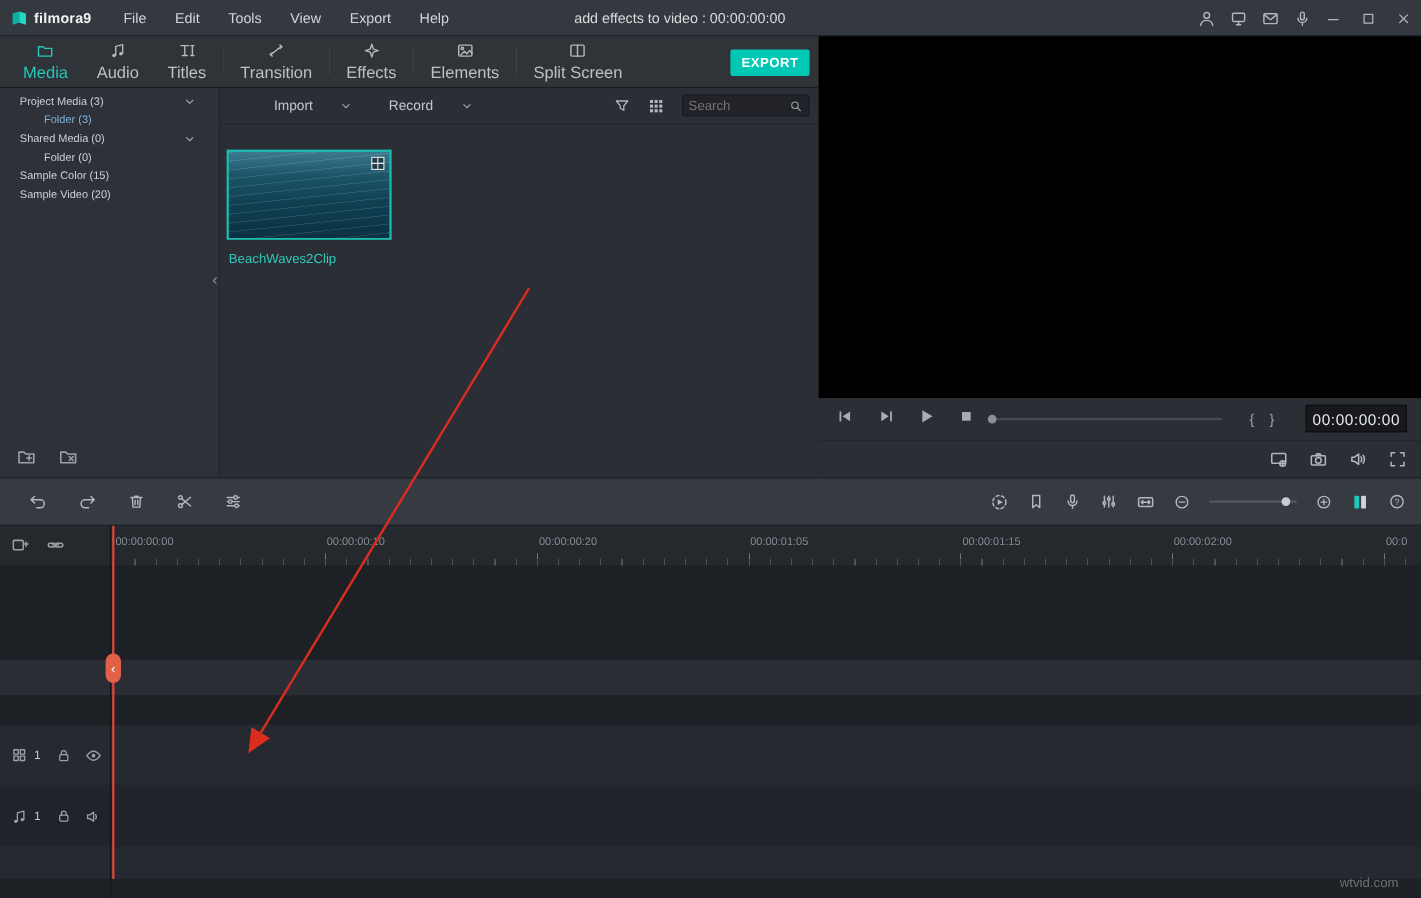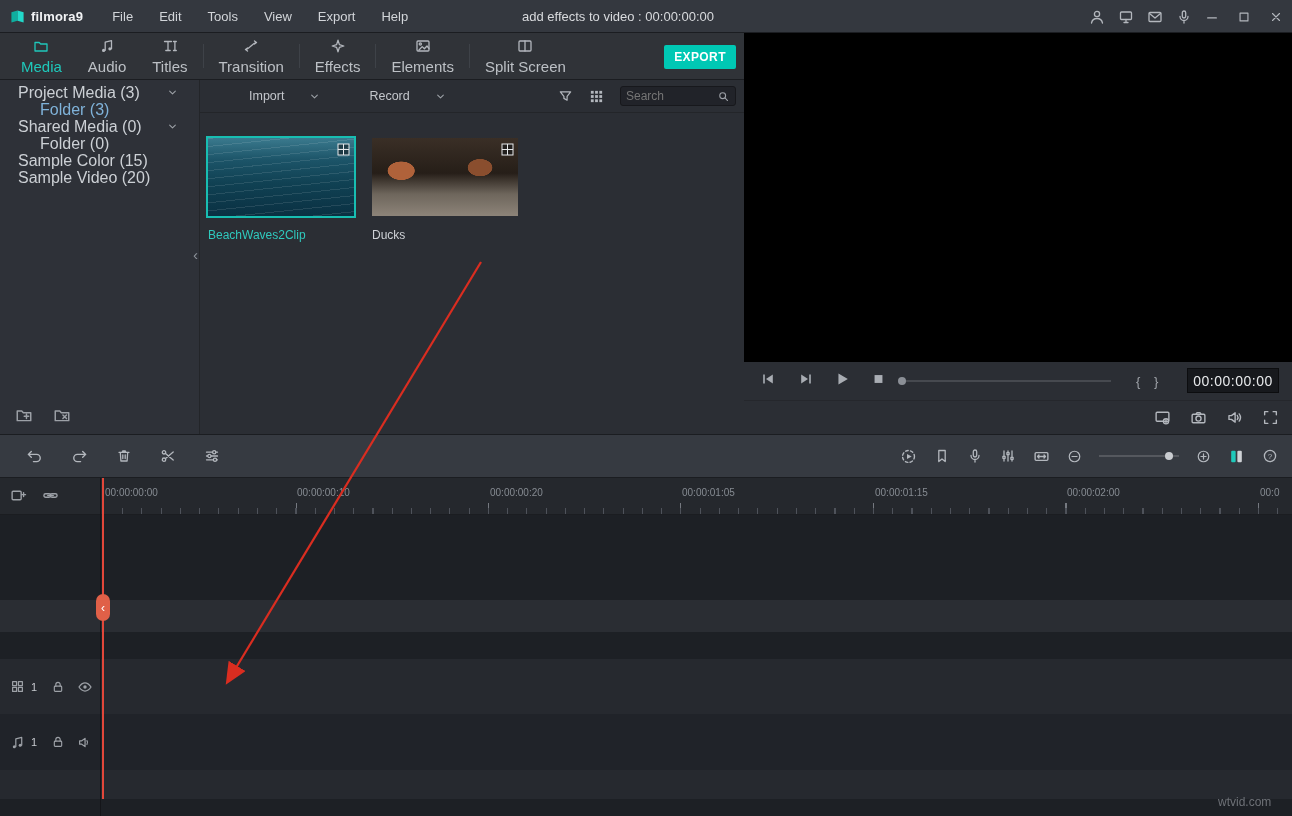--- a/index.html
+++ b/index.html
@@ -34,32 +34,32 @@
   .pc-item{position:absolute;top:50%;transform:translateY(-50%)}
   .scrub-track{position:absolute;left:155px;top:18px;width:212px;height:2px;background:#46494f}
   .scrub-dot{position:absolute;left:-1px;top:-3px;width:8px;height:8px;border-radius:50%;background:#8b8f96}
   .brace{font-size:13px;color:#9ea2a8}
   .timecode{position:absolute;right:13px;top:6px;width:92px;height:25px;background:#17191d;border:1px solid #0c0d0f;color:#e8eaec;font-size:14px;display:flex;align-items:center;justify-content:center;letter-spacing:.5px}
   .pv-controls2{position:absolute;left:744px;top:400px;width:548px;height:34px;background:#2b2e34;border-top:1px solid #25272c;display:flex;align-items:center;justify-content:flex-end;gap:19px;padding-right:13px}
 
   
   .sidebar{position:absolute;left:0;top:80px;width:200px;height:354px;background:#2e3138;border-right:1px solid #232529}
   .side-list{padding-top:4px}
-  .side-item{height:17px;line-height:17px;font-size:16px;color:#ccd0d5;padding-left:18px;position:relative;white-space:nowrap}
+  .side-item{height:17px;line-height:17px;font-size:10px;color:#ccd0d5;padding-left:18px;position:relative;white-space:nowrap}
   .side-item.child{padding-left:40px}
   .side-item.selected{color:#7fb2d9;}
   .side-chevron{position:absolute;right:20px;top:2px}
   .sidebar-foot{position:absolute;left:14px;bottom:10px;display:flex;gap:18px}
   .panel-collapse{position:absolute;right:1px;top:168px;font-size:15px;color:#8d929a;line-height:14px}
 
   .media-panel{position:absolute;left:200px;top:80px;width:544px;height:354px;background:#2b2e34}
   .media-toolbar{position:absolute;left:0;top:0;width:544px;height:33px;border-bottom:1px solid #232529;display:flex;align-items:center;font-size:12.5px;color:#c3c6cb}
   .mt-label{margin-left:49px}
   .mt-chev{margin-left:24px}
-  .mt-label2{margin-left:48px}
+  .mt-label2{margin-left:32px}
   .mt-right{margin-left:auto;display:flex;align-items:center;gap:16px;padding-right:8px}
   .search-box{width:116px;height:20px;background:#212329;border:1px solid #17181c;border-radius:3px;display:flex;align-items:center;padding:0 5px}
   .search-box input{flex:1;min-width:0;background:transparent;border:none;outline:none;color:#b9bdc2;font-size:12px;font-family:"Liberation Sans",sans-serif}
   .media-grid{position:absolute;left:8px;top:58px;display:flex;gap:18px}
   .thumb-card{width:146px}
   .thumb{width:146px;height:78px;position:relative}
   .thumb.selected{box-shadow:0 0 0 2px #18beb2}
   .thumb-badge{position:absolute;top:4px;right:4px}
   .thumb-name{margin-top:12px;font-size:12px;color:#ced1d6;white-space:nowrap;overflow:hidden}
   .thumb-name.teal{color:#2fc9bd}
@@ -293,29 +293,20 @@
     <div class="media-grid">
       <div class="thumb-card">
         <div class="thumb thumb-beach selected">
           <span class="thumb-badge"><svg width="13" height="13" viewBox="0 0 13 13">
                 <rect x="1" y="1" width="11" height="11" fill="rgba(20,24,28,.55)" stroke="#e8eaec" stroke-width="1"></rect>
                 <path d="M6.5 1v11M1 6.5h11" stroke="#e8eaec" stroke-width="1"></path>
               </svg></span>
         </div>
         <div class="thumb-name teal">BeachWaves2Clip</div>
       </div>
-      <div class="thumb-card">
-        <div class="thumb thumb-ducks">
-          <span class="thumb-badge"><svg width="13" height="13" viewBox="0 0 13 13">
-                <rect x="1" y="1" width="11" height="11" fill="rgba(20,24,28,.55)" stroke="#e8eaec" stroke-width="1"></rect>
-                <path d="M6.5 1v11M1 6.5h11" stroke="#e8eaec" stroke-width="1"></path>
-              </svg></span>
-        </div>
-        <div class="thumb-name">Ducks</div>
-      </div>
     </div>
   </div>
 
   <div class="pv-controls">
     <span class="pc-item" style="left:16px"><svg width="16" height="16" viewBox="0 0 16 16">
           <g fill="#a9adb3">
             <rect x="3.2" y="3.5" width="1.6" height="9"></rect>
             <path d="M12.8 3.5 6 8l6.8 4.5z"></path>
           </g>
         </svg></span>

